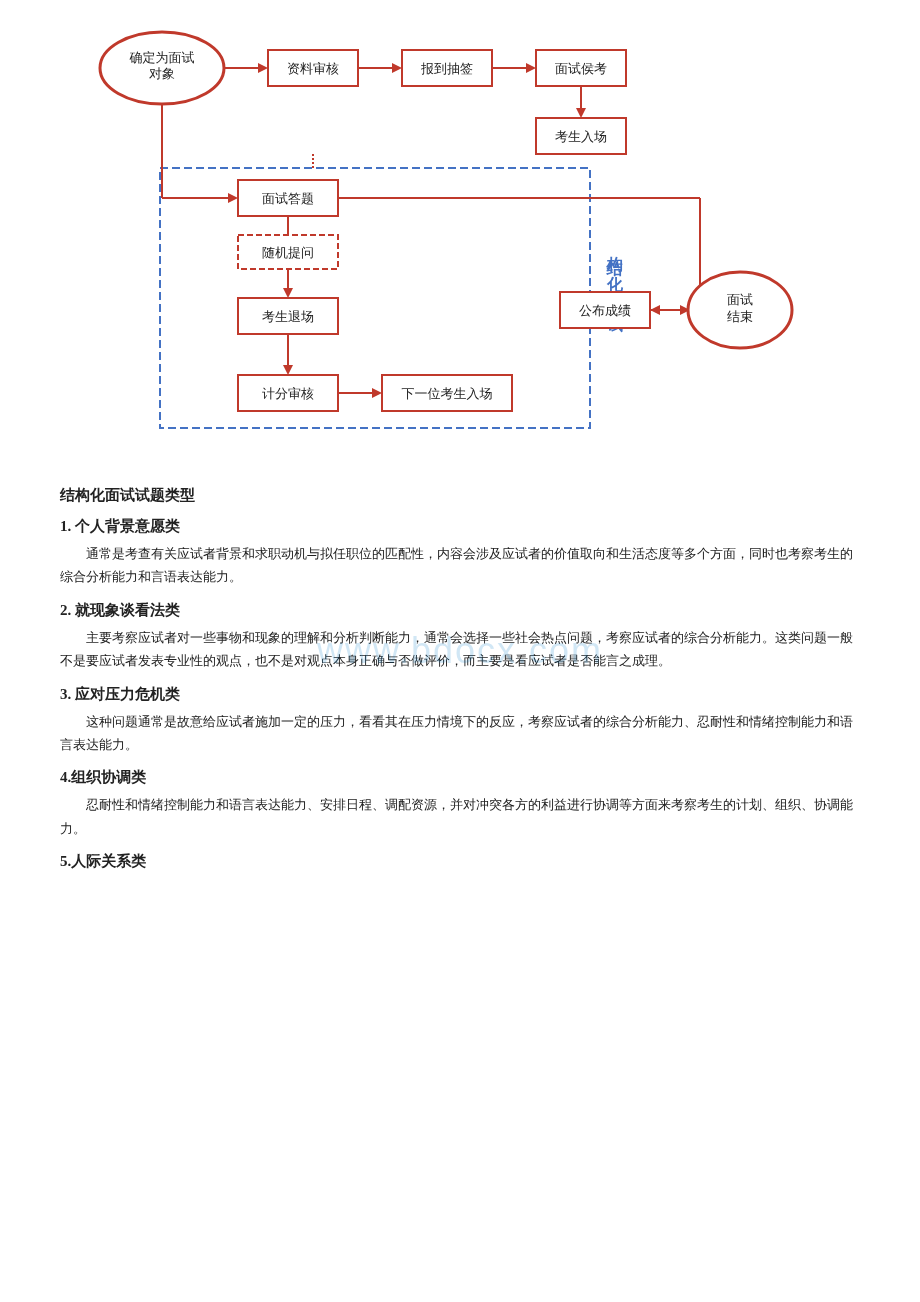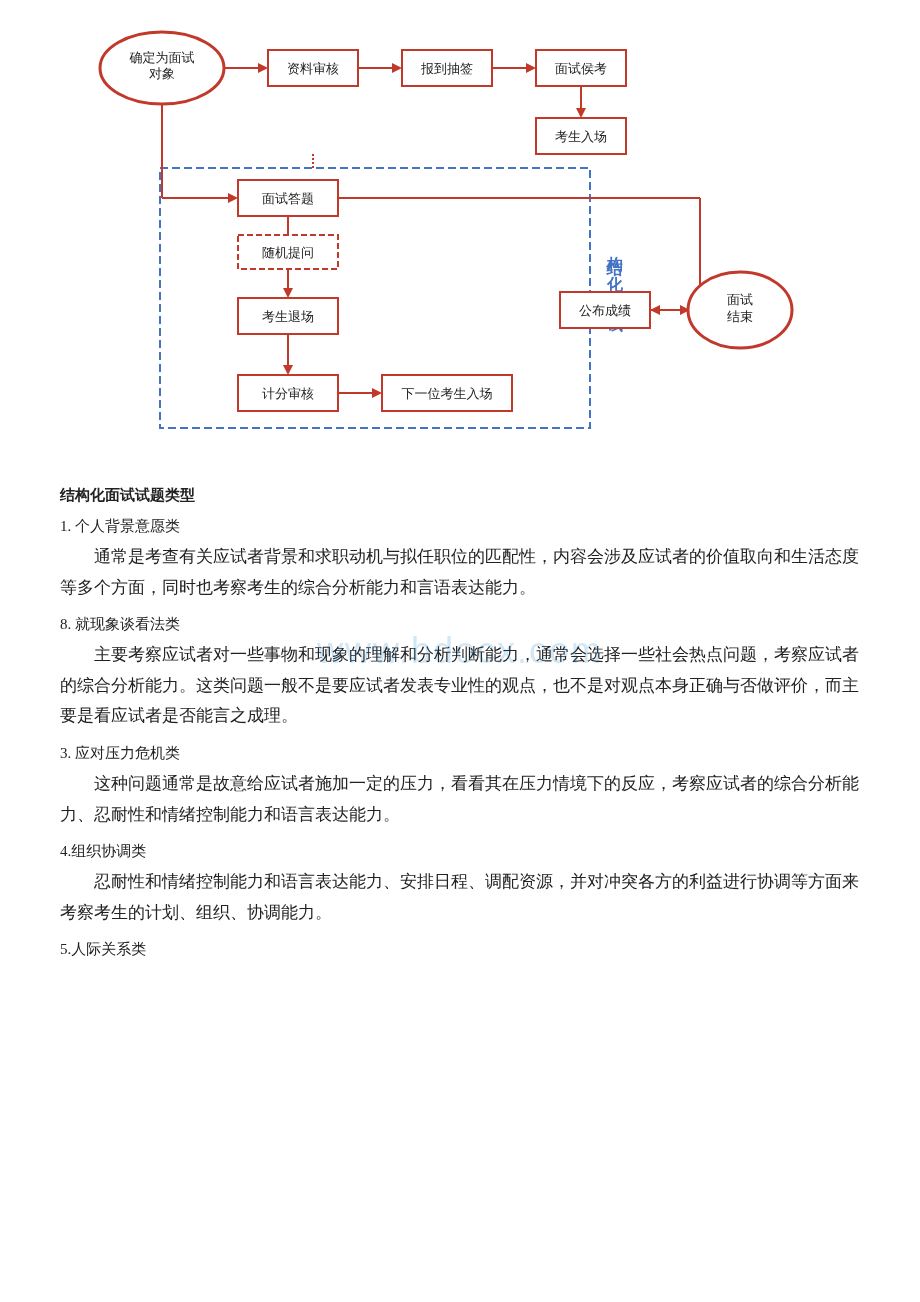--- a/index.html
+++ b/index.html
@@ -22,26 +22,26 @@
 
     
     .section-heading {
       font-size: 15px;
       font-weight: bold;
       margin: 32px 0 8px 0;
       color: #222;
     }
     .subsection-heading {
       font-size: 15px;
-      font-weight: normal;
+      font-weight: bold;
       margin: 12px 0 6px 0;
       color: #222;
     }
     .paragraph {
-      font-size: 17px;
+      font-size: 13px;
       line-height: 1.8;
       text-indent: 2em;
       margin-bottom: 6px;
       color: #222;
     }
 
     
     .watermark {
       position: fixed;
       top: 50%;
@@ -152,21 +152,21 @@
   </svg>
 </div>
 
 <div class="text-content">
 
   <div class="section-heading">结构化面试试题类型</div>
 
   <div class="subsection-heading">1. 个人背景意愿类</div>
   <p class="paragraph">通常是考查有关应试者背景和求职动机与拟任职位的匹配性，内容会涉及应试者的价值取向和生活态度等多个方面，同时也考察考生的综合分析能力和言语表达能力。</p>
 
-  <div class="subsection-heading">8. 就现象谈看法类</div>
+  <div class="subsection-heading">2. 就现象谈看法类</div>
   <p class="paragraph">主要考察应试者对一些事物和现象的理解和分析判断能力，通常会选择一些社会热点问题，考察应试者的综合分析能力。这类问题一般不是要应试者发表专业性的观点，也不是对观点本身正确与否做评价，而主要是看应试者是否能言之成理。</p>
 
   <div class="subsection-heading">3. 应对压力危机类</div>
   <p class="paragraph">这种问题通常是故意给应试者施加一定的压力，看看其在压力情境下的反应，考察应试者的综合分析能力、忍耐性和情绪控制能力和语言表达能力。</p>
 
   <div class="subsection-heading">4.组织协调类</div>
   <p class="paragraph">忍耐性和情绪控制能力和语言表达能力、安排日程、调配资源，并对冲突各方的利益进行协调等方面来考察考生的计划、组织、协调能力。</p>
 
   <div class="subsection-heading">5.人际关系类</div>
 

